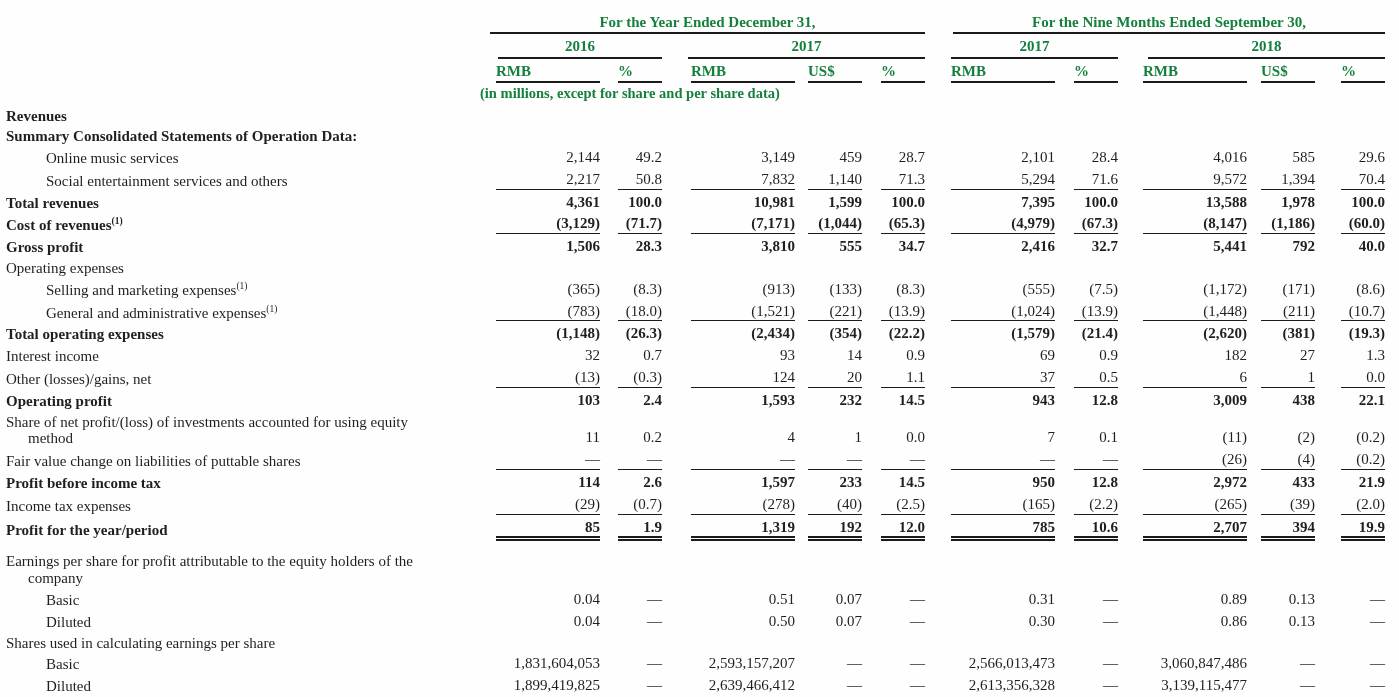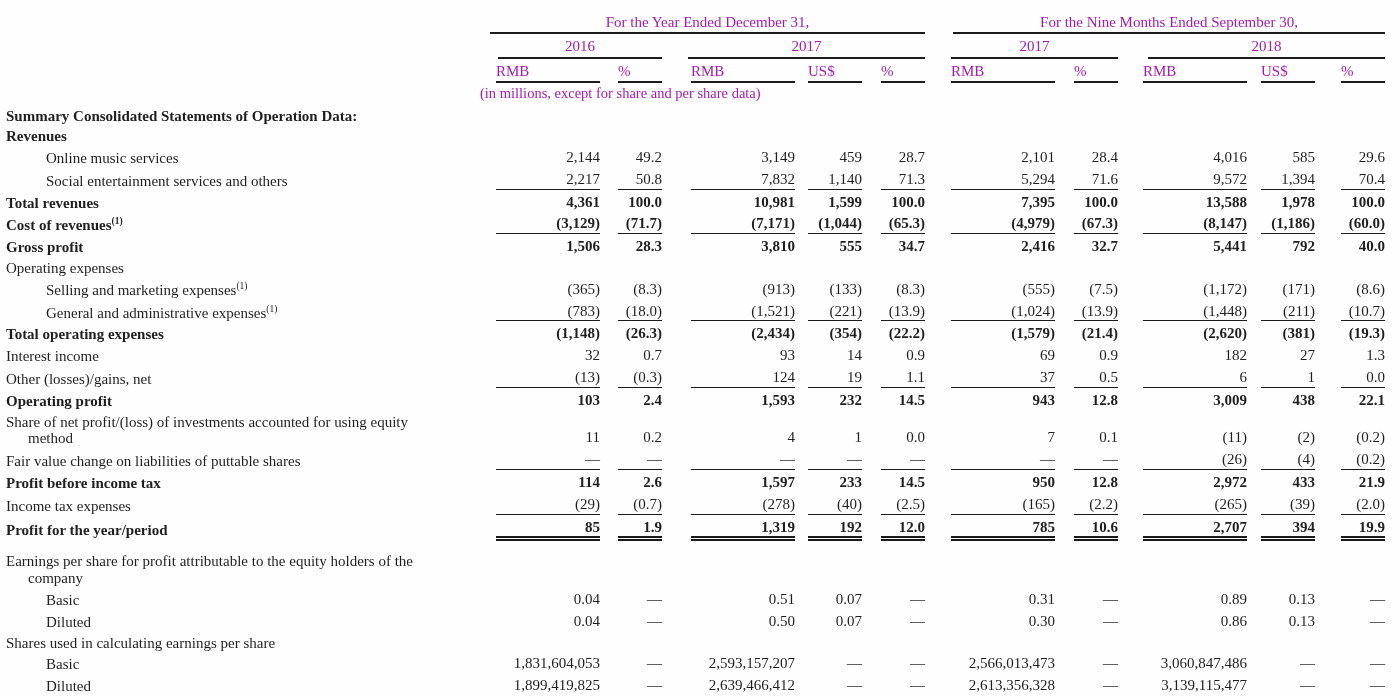--- a/index.html
+++ b/index.html
@@ -7,21 +7,21 @@
     width:1399px; height:697px; overflow:hidden;
     background:#fefefe; color:#1c1c1c;
     font-family:"Liberation Serif","DejaVu Serif",serif;
   }
   .sheet { position:relative; width:1399px; height:697px; }
 
   table { border-collapse:collapse; table-layout:fixed; margin:10px 0 0 4px; }
   th, td { padding:0; vertical-align:bottom; }
 
   
-  thead th { font-weight:normal; font-size:15px; color:#a21caf; padding-top:4px; }
+  thead th { font-weight:bold; font-size:15px; color:#15803d; padding-top:4px; }
   .hline {
     border-bottom:2.2px solid #1b1b1b;
     text-align:center; padding-bottom:1px; line-height:1.15;
   }
   .g1 { margin-left:10px; }
   .g2 { margin-left:28px; }
   .y1 { margin-left:18px;text-align:center; }
   .y2 { margin-left:26px; }
   .y3 { margin-left:26px; }
   .y4 { margin-left:30px; }
@@ -126,36 +126,36 @@
         <th class="num"><span class="hspan pct">%</span></th>
       </tr>
       <tr>
         <th class="lbl"></th>
         <th colspan="10" class="units">(in millions, except for share and per share data)</th>
       </tr>
     </thead>
     <tbody id="tbody">
         <tr class="bold">
           <td class="lbl">
+            <div class="l1">Revenues</div>
+          </td>
+          <td class="num"><span class="rmb"></span></td>
+          <td class="num"><span class="pct"></span></td>
+          <td class="num"><span class="rmb"></span></td>
+          <td class="num"><span class="usd"></span></td>
+          <td class="num"><span class="pct"></span></td>
+          <td class="num"><span class="rmb"></span></td>
+          <td class="num"><span class="pct"></span></td>
+          <td class="num"><span class="rmb"></span></td>
+          <td class="num"><span class="usd"></span></td>
+          <td class="num"><span class="pct"></span></td>
+        </tr>
+        <tr class="bold">
+          <td class="lbl">
             <div class="l1">Summary Consolidated Statements of Operation Data:</div>
-          </td>
-          <td class="num"><span class="rmb"></span></td>
-          <td class="num"><span class="pct"></span></td>
-          <td class="num"><span class="rmb"></span></td>
-          <td class="num"><span class="usd"></span></td>
-          <td class="num"><span class="pct"></span></td>
-          <td class="num"><span class="rmb"></span></td>
-          <td class="num"><span class="pct"></span></td>
-          <td class="num"><span class="rmb"></span></td>
-          <td class="num"><span class="usd"></span></td>
-          <td class="num"><span class="pct"></span></td>
-        </tr>
-        <tr class="bold">
-          <td class="lbl">
-            <div class="l1">Revenues</div>
           </td>
           <td class="num"><span class="rmb"></span></td>
           <td class="num"><span class="pct"></span></td>
           <td class="num"><span class="rmb"></span></td>
           <td class="num"><span class="usd"></span></td>
           <td class="num"><span class="pct"></span></td>
           <td class="num"><span class="rmb"></span></td>
           <td class="num"><span class="pct"></span></td>
           <td class="num"><span class="rmb"></span></td>
           <td class="num"><span class="usd"></span></td>
@@ -311,21 +311,21 @@
           <td class="num"><span class="usd">27</span></td>
           <td class="num"><span class="pct">1.3</span></td>
         </tr>
         <tr>
           <td class="lbl">
             <div class="l1">Other (losses)/gains, net</div>
           </td>
           <td class="num"><span class="rmb r-single">(13)</span></td>
           <td class="num"><span class="pct r-single">(0.3)</span></td>
           <td class="num"><span class="rmb r-single">124</span></td>
-          <td class="num"><span class="usd r-single">19</span></td>
+          <td class="num"><span class="usd r-single">20</span></td>
           <td class="num"><span class="pct r-single">1.1</span></td>
           <td class="num"><span class="rmb r-single">37</span></td>
           <td class="num"><span class="pct r-single">0.5</span></td>
           <td class="num"><span class="rmb r-single">6</span></td>
           <td class="num"><span class="usd r-single">1</span></td>
           <td class="num"><span class="pct r-single">0.0</span></td>
         </tr>
         <tr class="bold">
           <td class="lbl">
             <div class="l1">Operating profit</div>

